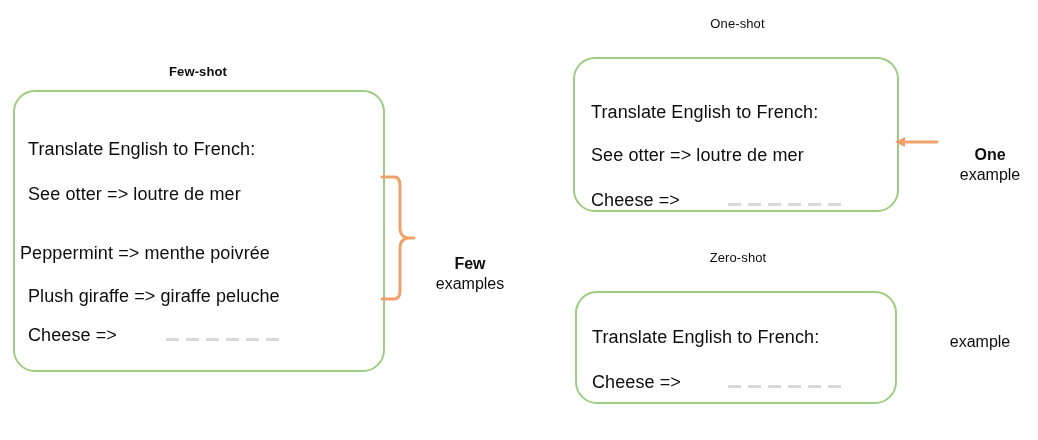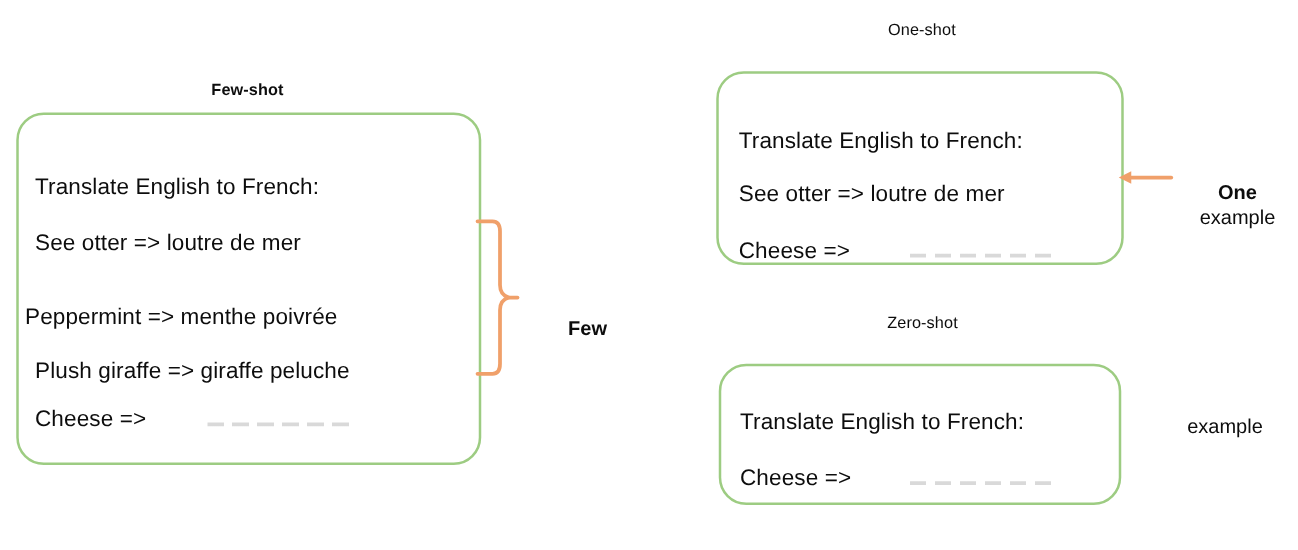--- a/index.html
+++ b/index.html
@@ -96,20 +96,21 @@
 <div class="prompt-line" style="left:28px; top:325px;">Cheese =&gt;</div>
 <div class="blank-slot" style="left:166px; top:338px; width:115px;"></div>
 
 <svg class="brace-svg" style="left:380px; top:172px;" width="32" height="132" viewBox="0 0 32 132">
   <path d="M2 5 H14 Q20 5 20 13 V56 Q20 64 27 66 Q20 68 20 76 V119 Q20 127 14 127 H2" fill="none" stroke="#F0A06A" stroke-width="3" stroke-linecap="round" stroke-linejoin="round"></path>
   <line x1="27" y1="66" x2="34" y2="66" stroke="#F0A06A" stroke-width="3" stroke-linecap="round"></line>
 </svg>
 
 <div class="annot" style="left:415px; top:222px; width:110px;">
   <span class="head">Few</span>
+  <span class="sub">examples</span>
 </div>
 
 <div class="panel-title" style="left:665px; top:16px; width:145px;">One-shot</div>
 
 <div class="prompt-box" style="left:573px; top:57px; width:326px; height:155px;"></div>
 
 <div class="prompt-line" style="left:591px; top:102px;">Translate English to French:</div>
 <div class="prompt-line" style="left:591px; top:145px;">See otter =&gt; loutre de mer</div>
 <div class="prompt-line" style="left:591px; top:190px;">Cheese =&gt;</div>
 <div class="blank-slot" style="left:728px; top:203px; width:115px;"></div>

